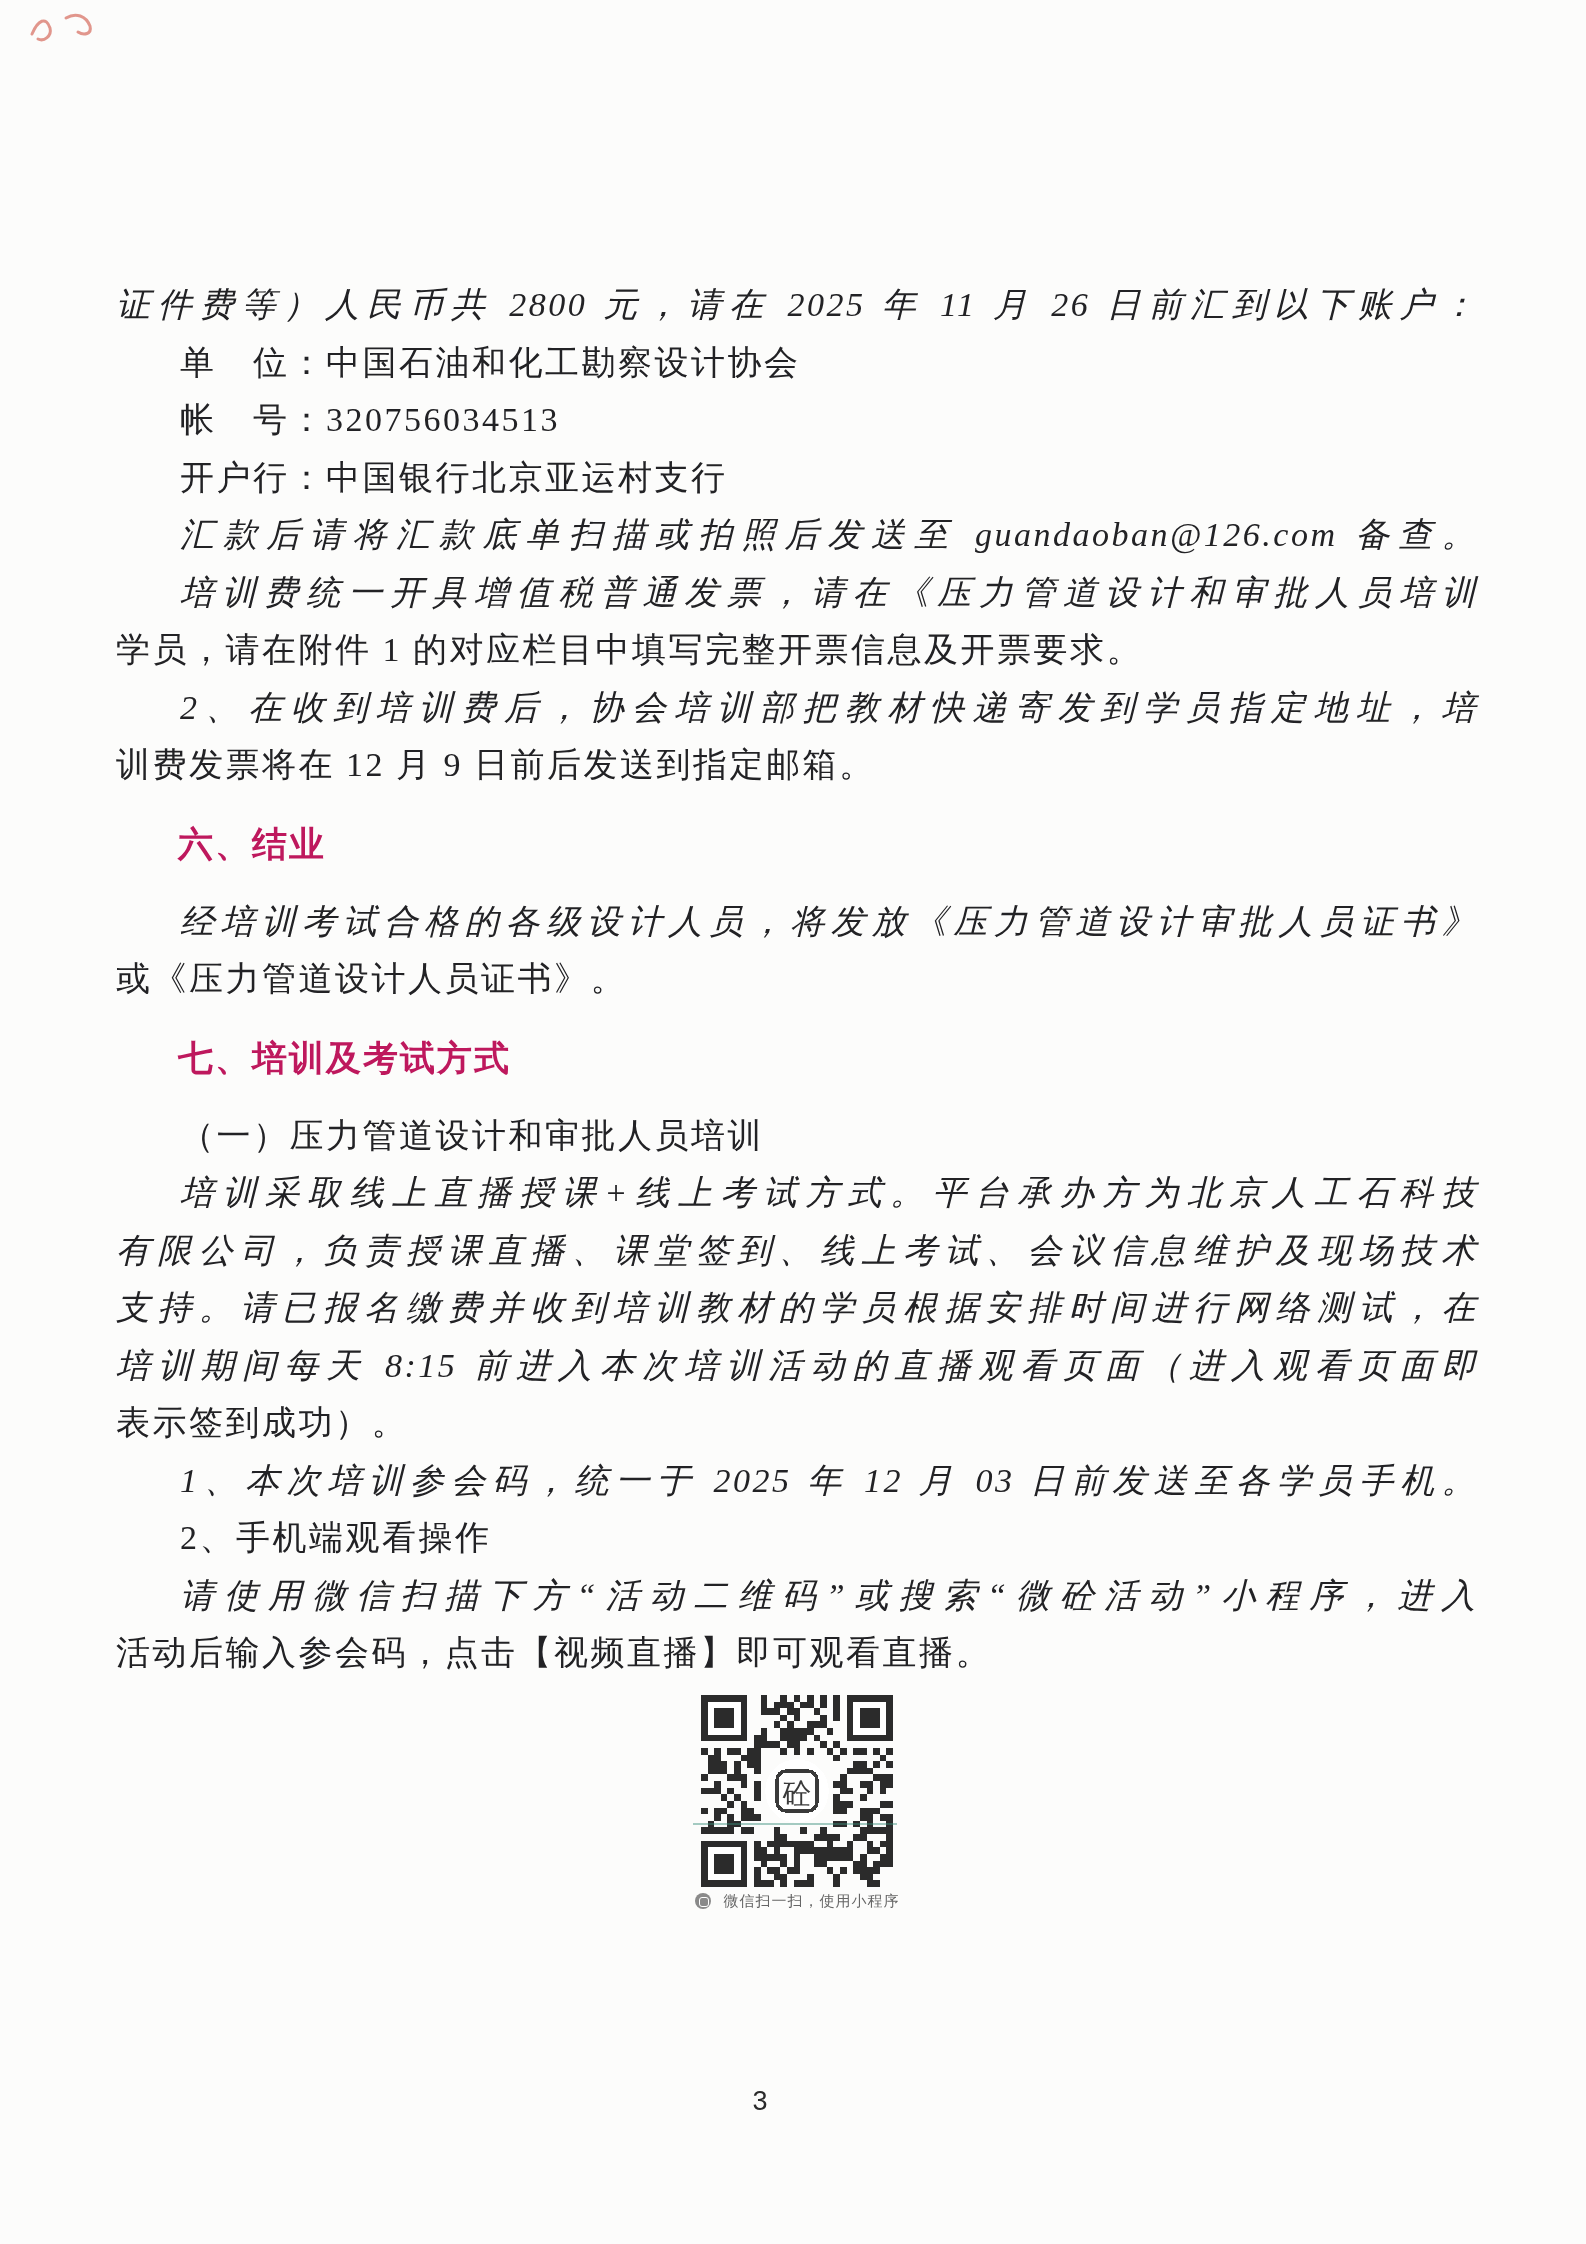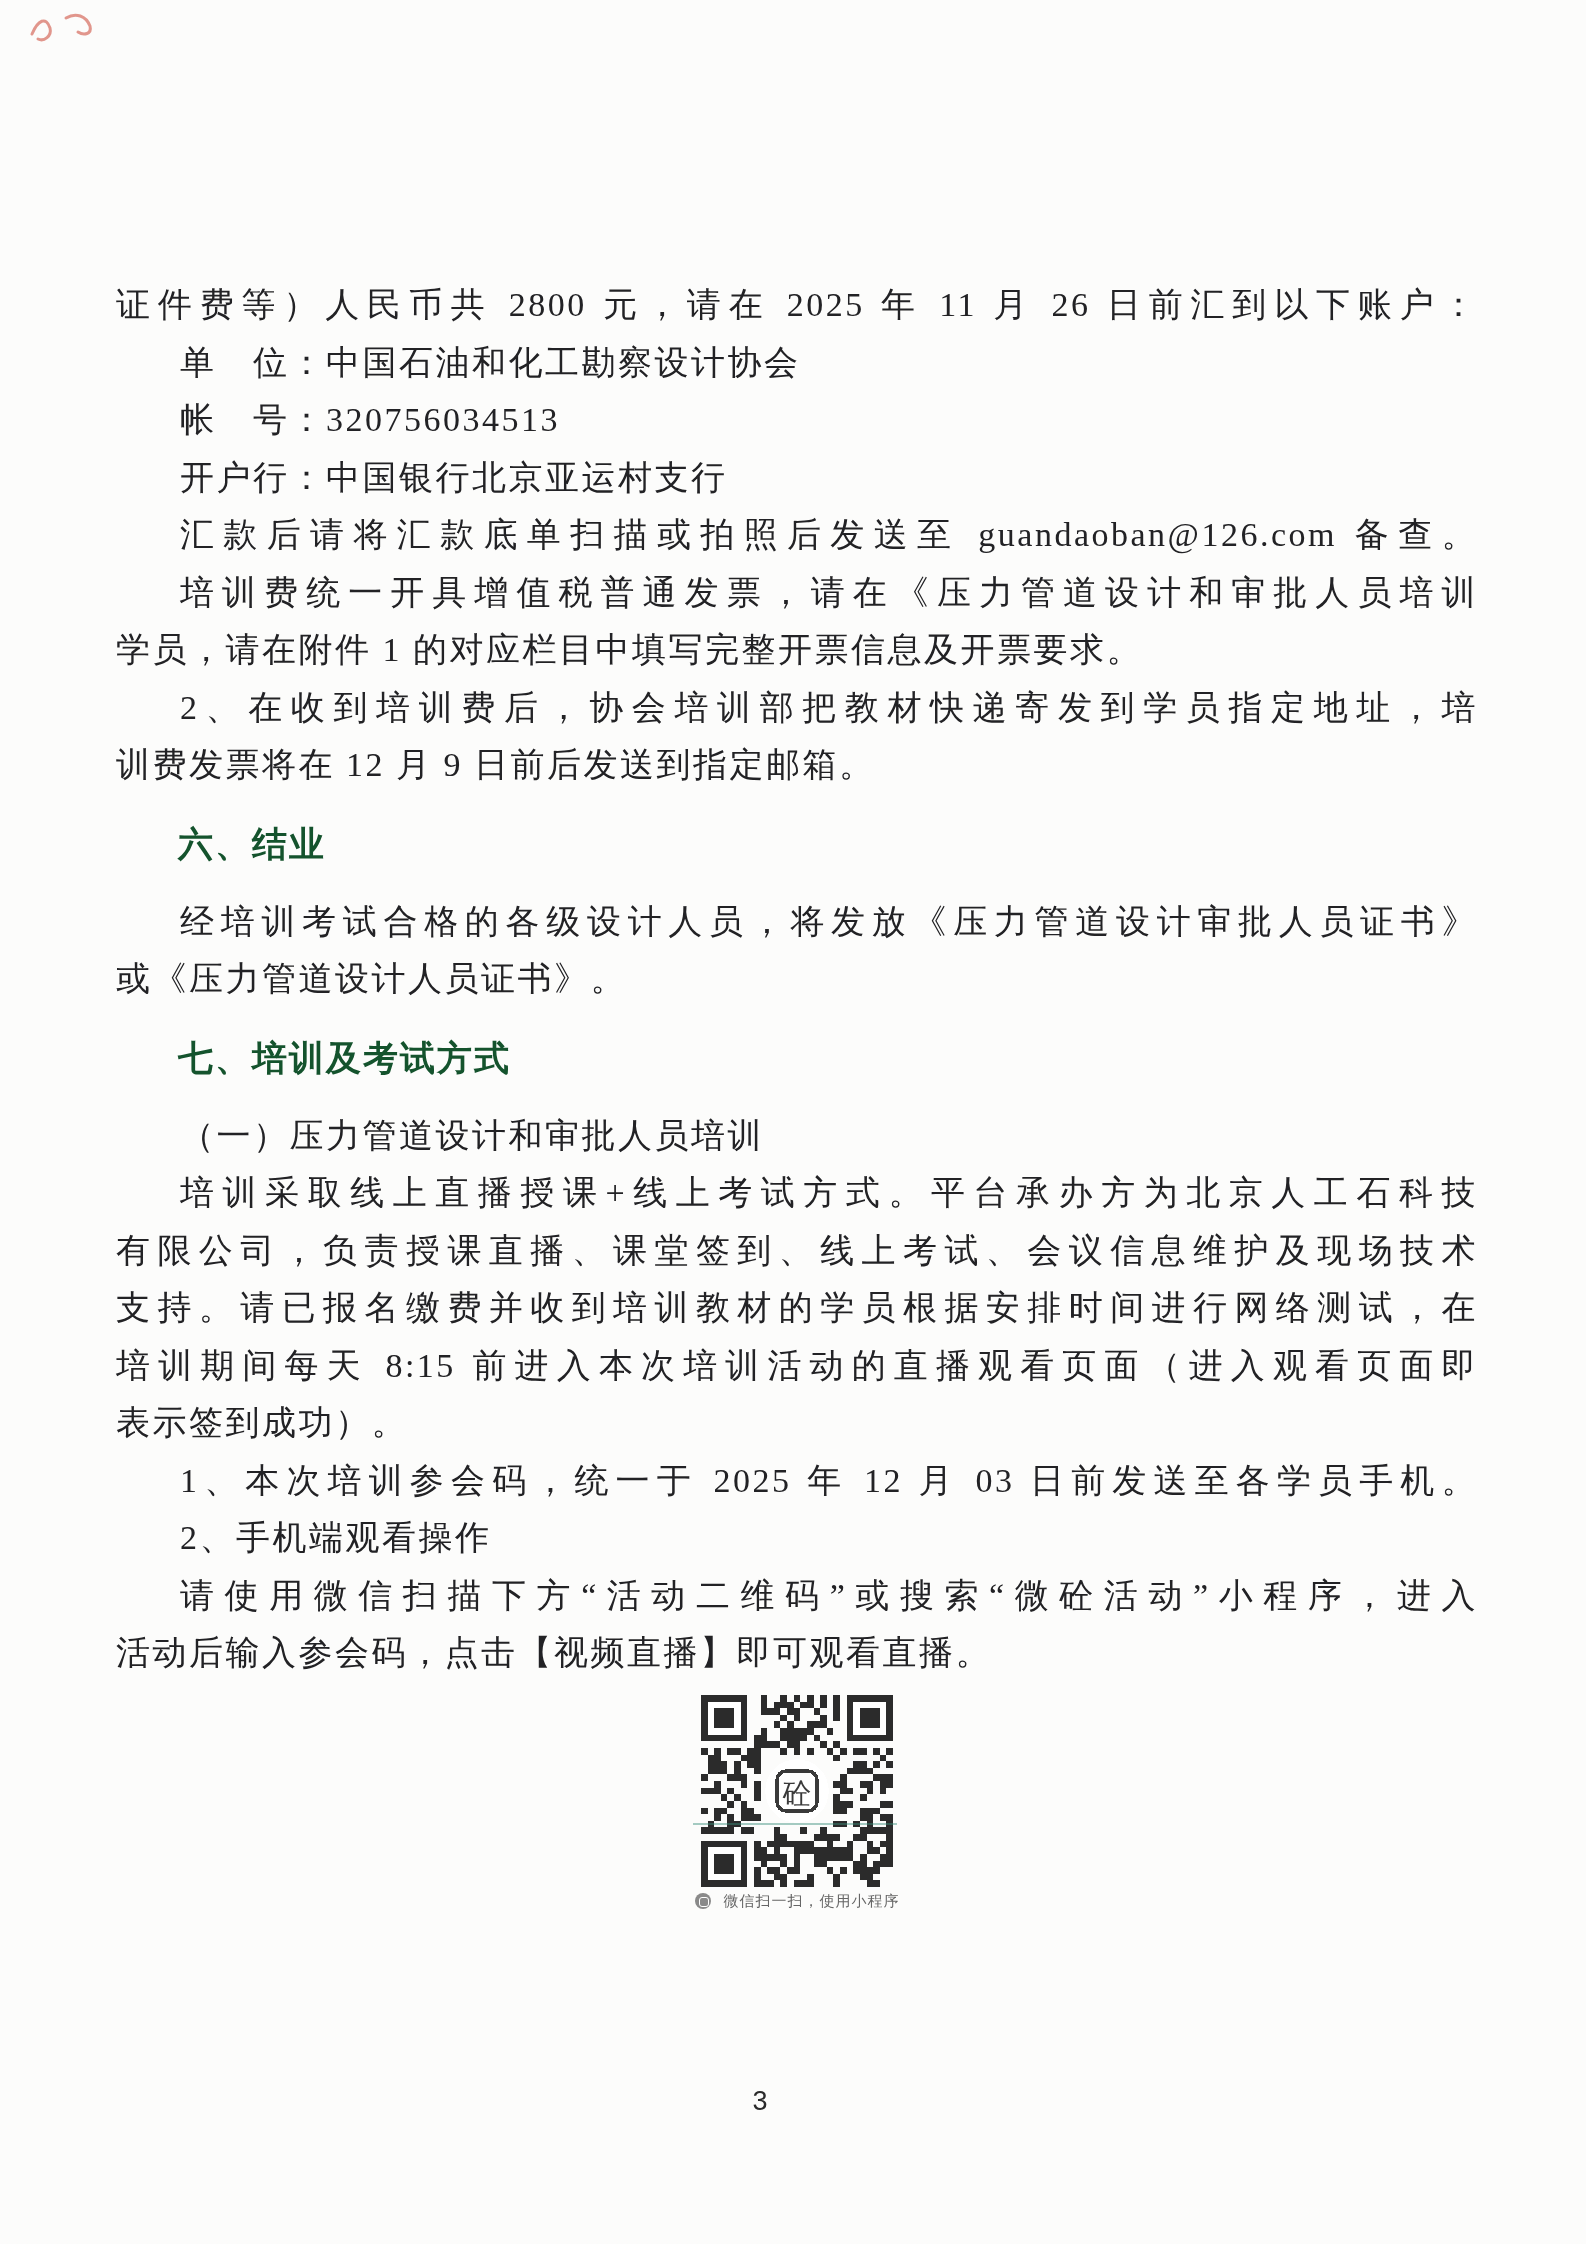--- a/index.html
+++ b/index.html
@@ -28,29 +28,30 @@
     height:57.5px;
     letter-spacing:2.5px;
     white-space:nowrap;
     overflow:visible;
   }
   .fill{
     white-space:normal;
     text-align:justify;
     text-align-last:justify;
     height:57.5px;
+    font-style:italic;
   }
   .i2{padding-left:64px;}
   .i2.fill{padding-left:0;text-indent:64px;}
   .h{
     font-family:"Liberation Sans","DejaVu Sans",sans-serif;
     font-weight:700;
     font-size:35px;
     letter-spacing:2px;
-    color:#14532d;
+    color:#be185d;
     height:58px;
     line-height:58px;
     padding-left:62px;
     margin-top:21px;
     margin-bottom:20px;
     white-space:nowrap;
   }
   .qr-wrap{
     margin-top:13px;
     display:flex;

